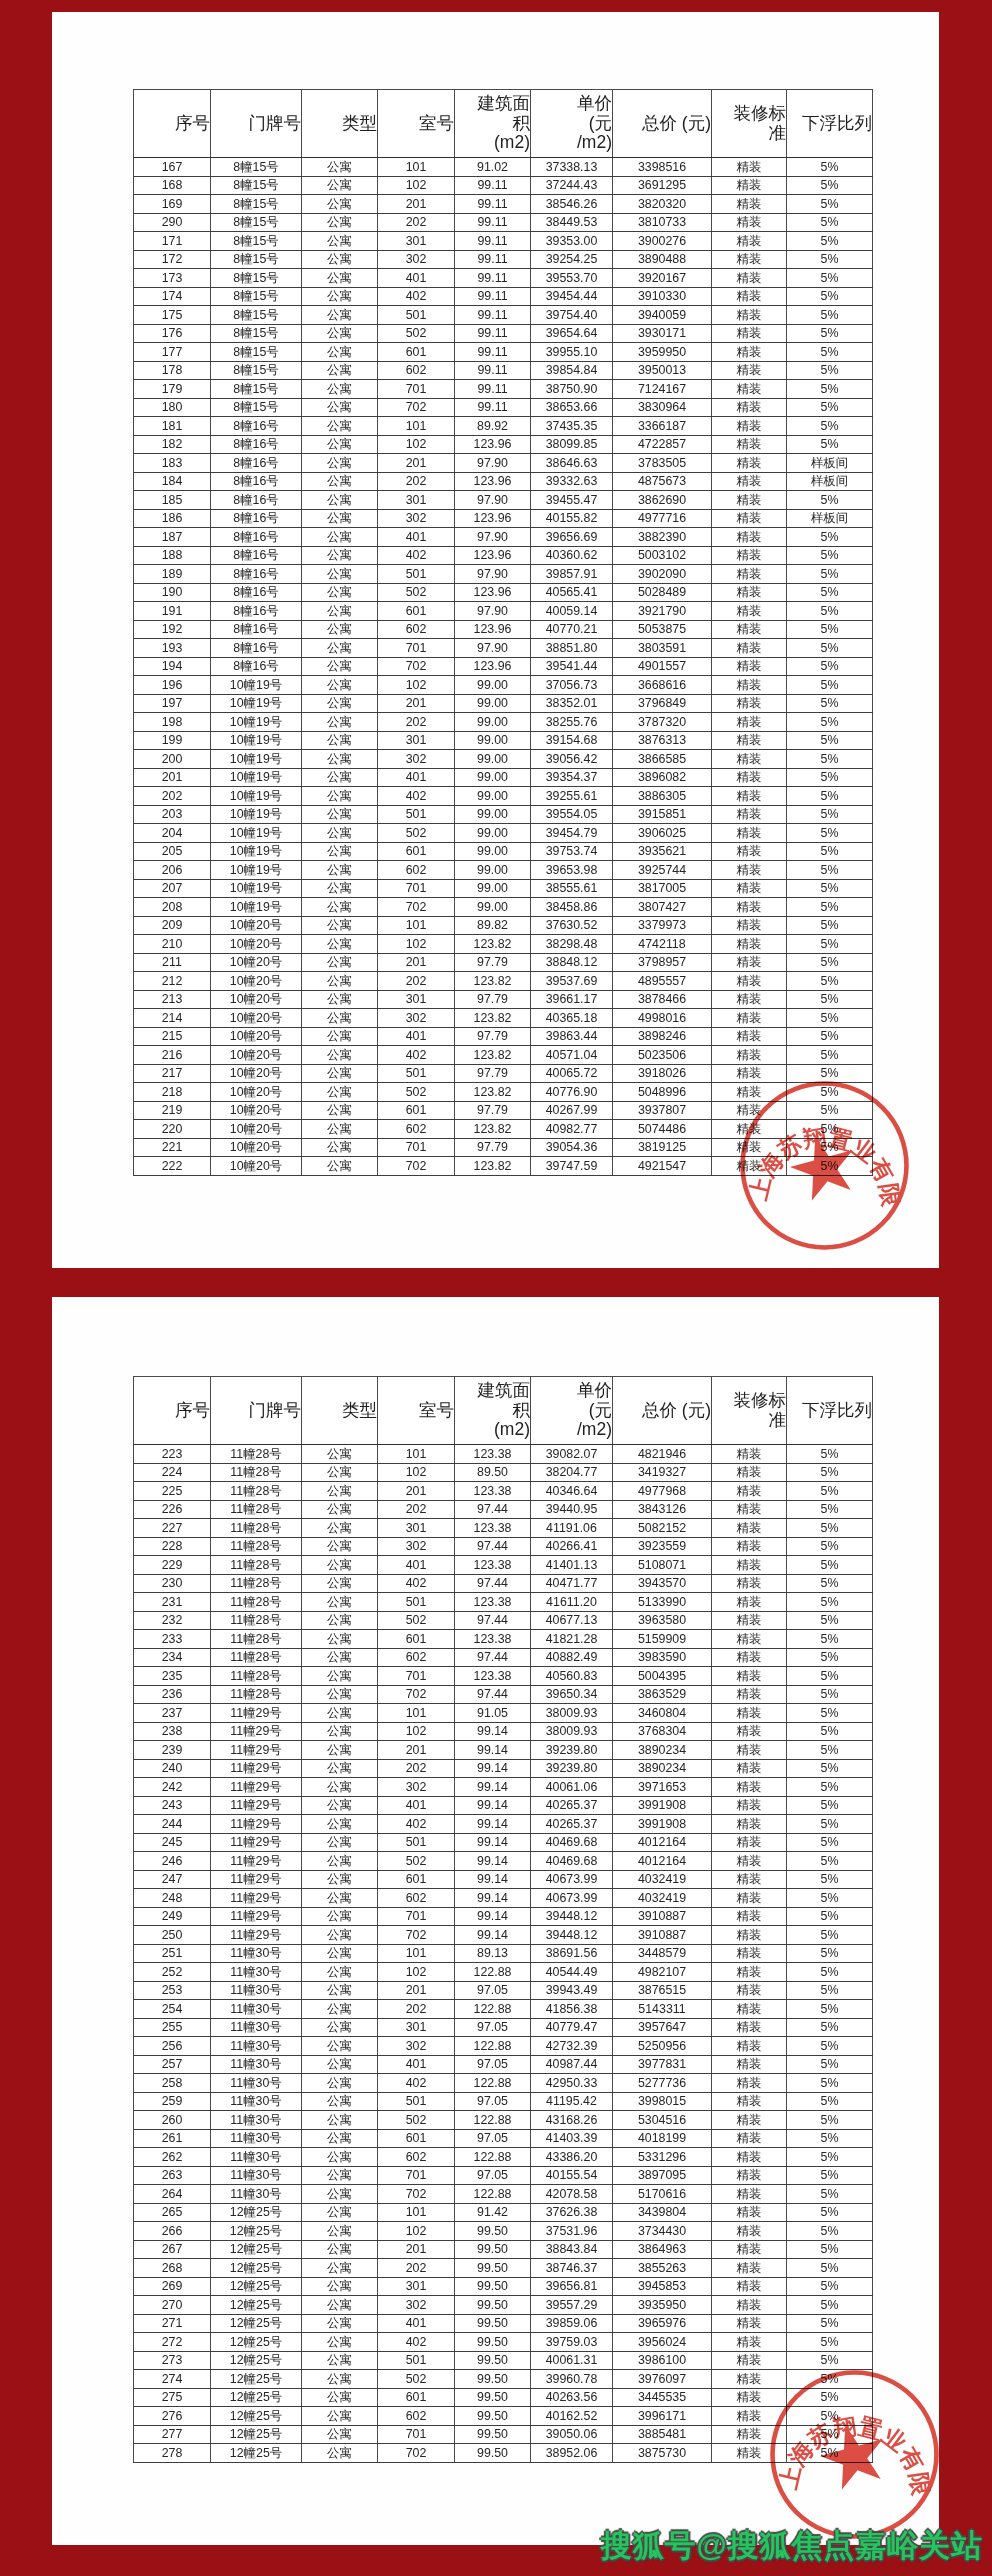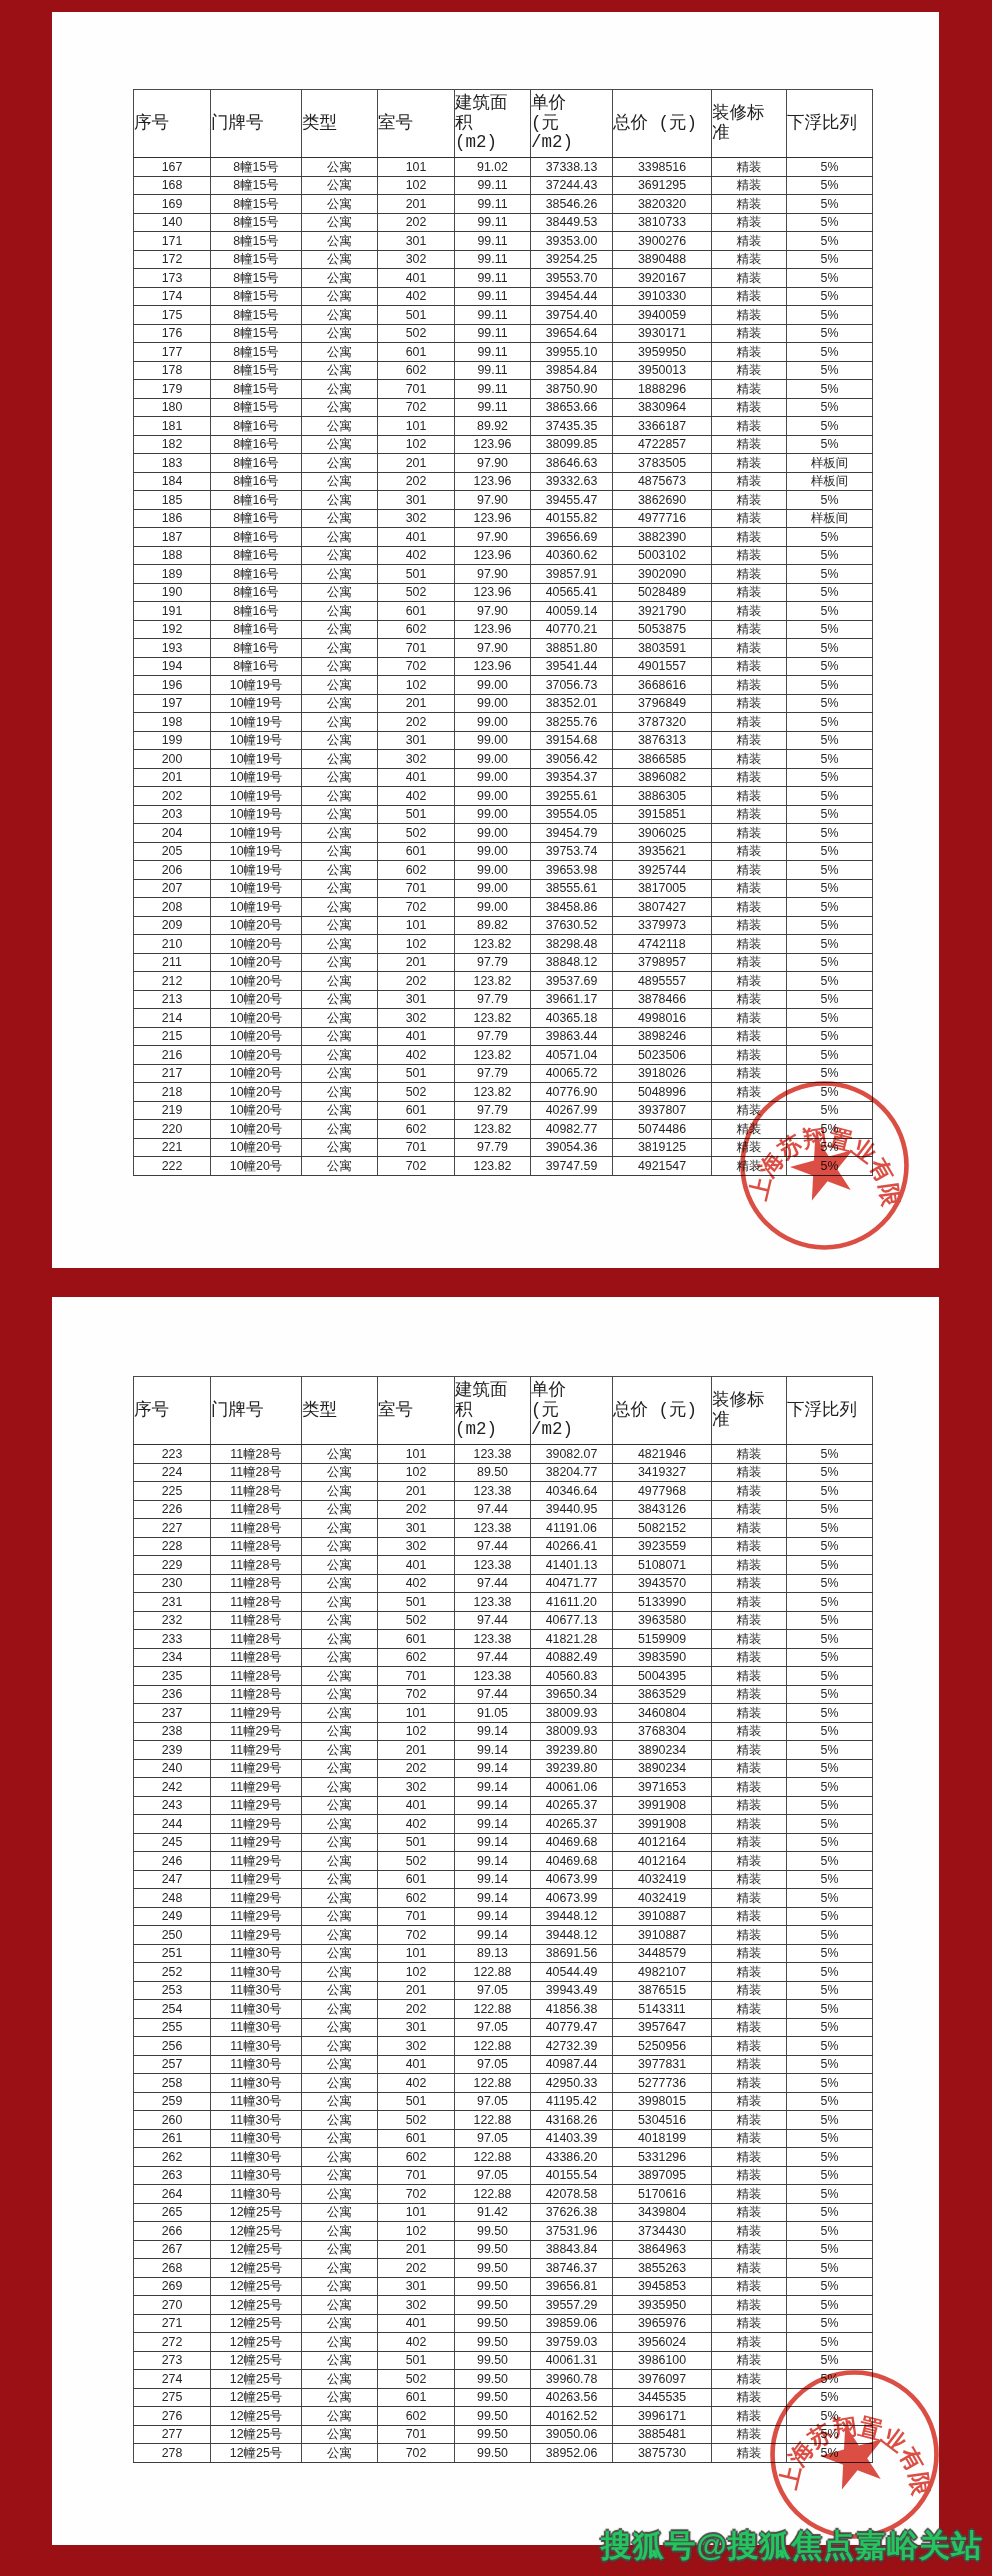--- a/index.html
+++ b/index.html
@@ -16,22 +16,22 @@
   table.price{
     position:absolute;left:81px;border-collapse:collapse;table-layout:fixed;
     width:740px;background:#fff;color:#262626;
   }
   #panel1 table.price{top:77px;}
   #panel2 table.price{top:79px;}
   table.price,table.price th,table.price td{border:0.9px solid #4a4a4a;}
   table.price{border:1.8px solid #303030;}
   table.price th{
     height:67px;font-size:17.5px;font-weight:normal;color:#1f1f1f;
-    text-align:left;vertical-align:middle;white-space:pre-line;
-    line-height:1.12;padding:0;border-bottom:1.8px solid #303030;font-family:Liberation Mono, monospace;
+    text-align:right;vertical-align:middle;white-space:pre-line;
+    line-height:1.12;padding:0;border-bottom:1.8px solid #303030;
   }
   table.price td{
     height:17.5px;font-size:12.4px;line-height:1;padding:0 1.8px;
     text-align:center;vertical-align:middle;white-space:nowrap;overflow:hidden;
     border-bottom:1.4px solid #3d3d3d;
   }
   td.c5{text-align:right;padding-right:6.4px;}
   td.c6{text-align:right;padding-right:8.3px;}
   
   .seal{
@@ -109,21 +109,21 @@
           <td class="c1">8幢15号</td>
           <td class="c2">公寓</td>
           <td class="c3">201</td>
           <td class="c4">99.11</td>
           <td class="c5">38546.26</td>
           <td class="c6">3820320</td>
           <td class="c7">精装</td>
           <td class="c8">5%</td>
         </tr>
         <tr>
-          <td class="c0">140</td>
+          <td class="c0">290</td>
           <td class="c1">8幢15号</td>
           <td class="c2">公寓</td>
           <td class="c3">202</td>
           <td class="c4">99.11</td>
           <td class="c5">38449.53</td>
           <td class="c6">3810733</td>
           <td class="c7">精装</td>
           <td class="c8">5%</td>
         </tr>
         <tr>
@@ -214,21 +214,21 @@
           <td class="c7">精装</td>
           <td class="c8">5%</td>
         </tr>
         <tr>
           <td class="c0">179</td>
           <td class="c1">8幢15号</td>
           <td class="c2">公寓</td>
           <td class="c3">701</td>
           <td class="c4">99.11</td>
           <td class="c5">38750.90</td>
-          <td class="c6">1888296</td>
+          <td class="c6">7124167</td>
           <td class="c7">精装</td>
           <td class="c8">5%</td>
         </tr>
         <tr>
           <td class="c0">180</td>
           <td class="c1">8幢15号</td>
           <td class="c2">公寓</td>
           <td class="c3">702</td>
           <td class="c4">99.11</td>
           <td class="c5">38653.66</td>

